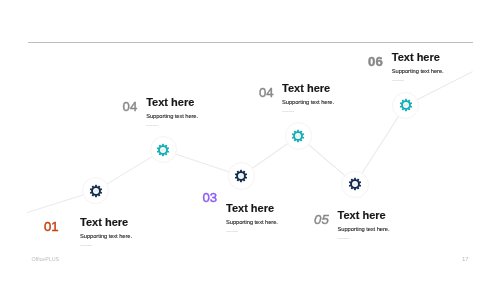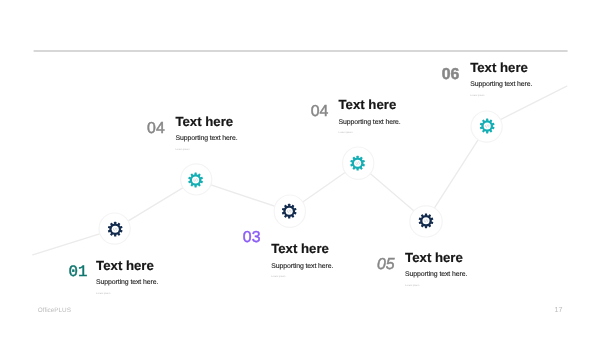--- a/index.html
+++ b/index.html
@@ -41,21 +41,21 @@
             <rect x="10.4" y="1.399999999999999" width="3.2" height="5.2" rx="0.55" transform="rotate(180 12 12)"></rect>
             <rect x="10.4" y="1.399999999999999" width="3.2" height="5.2" rx="0.55" transform="rotate(216 12 12)"></rect>
             <rect x="10.4" y="1.399999999999999" width="3.2" height="5.2" rx="0.55" transform="rotate(252 12 12)"></rect>
             <rect x="10.4" y="1.399999999999999" width="3.2" height="5.2" rx="0.55" transform="rotate(288 12 12)"></rect>
             <rect x="10.4" y="1.399999999999999" width="3.2" height="5.2" rx="0.55" transform="rotate(324 12 12)"></rect>
           </g>
         <circle class="gear-hole" cx="12" cy="12" r="5.1" fill="#ffffff"></circle>
         <path class="gear-code" d="M10.4 10.6 L8.9 12 L10.4 13.4 M13.6 10.6 L15.1 12 L13.6 13.4 M12.8 10.2 L11.2 13.8" fill="none" stroke-width="0.85" stroke-linecap="round" stroke-linejoin="round" stroke="#c3c9d0"></path>
       </svg>
     </div>
-    <div class="num" style="left: 57px; top: 219.8px; color: #0f766e; font-family: Liberation Mono, monospace;">01</div>
+    <div class="num" style="left: 44px; top: 219.8px; color: #c2410c;">01</div>
     <div class="step-text" style="left: 80.1px; top: 217.1px;">
       <div class="title" style="color: rgb(23, 23, 23);">Text here</div>
       <div class="sub" style="color: rgb(35, 35, 35);">Supporting text here.</div>
       <div class="tiny" style="color: rgb(189, 189, 189);">Lorem ipsum</div>
     </div>
 
     <div class="node" style="left: 149.7px; top: 136.3px; width: 27.2px; height: 27.2px; border: 1px solid rgb(244, 244, 244);">
       <svg class="gear" viewBox="0 0 24 24" width="14" height="14">
         <g class="gear-body" fill="#15aeb4">
             <circle cx="12" cy="12" r="8.3"></circle>

